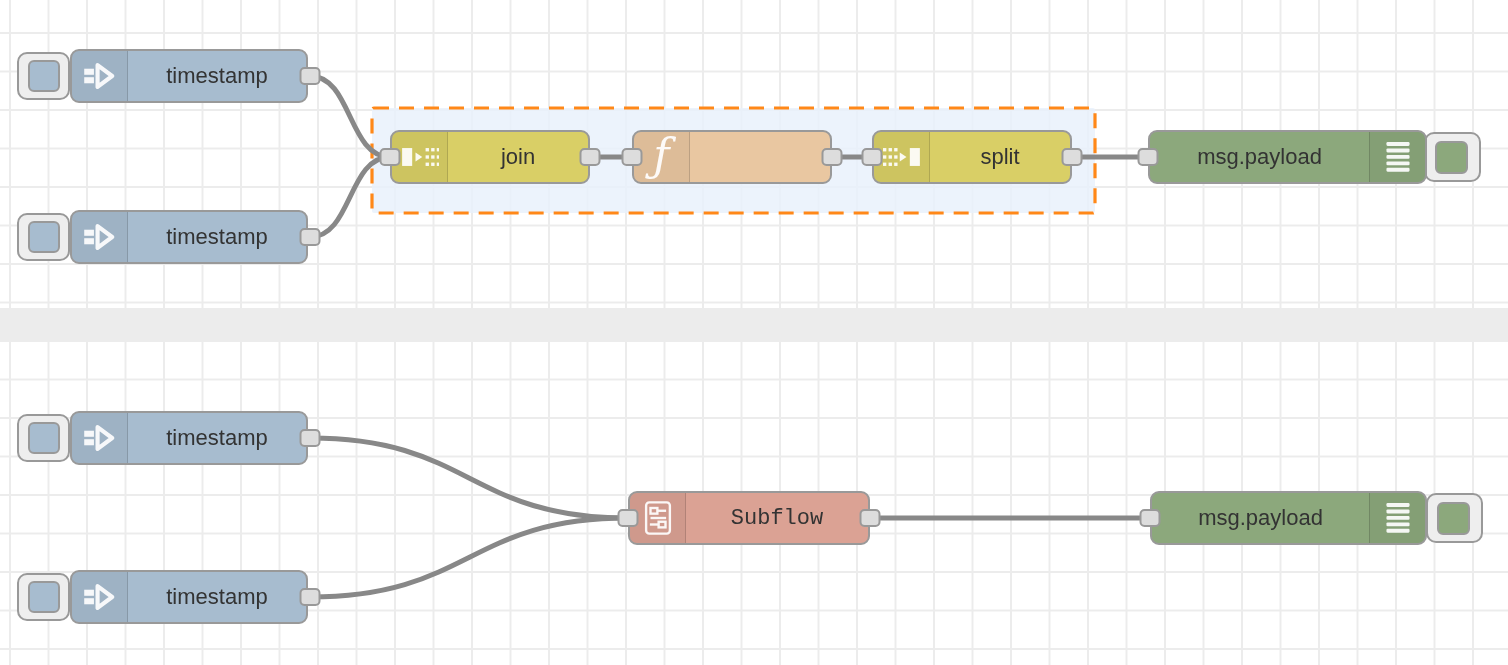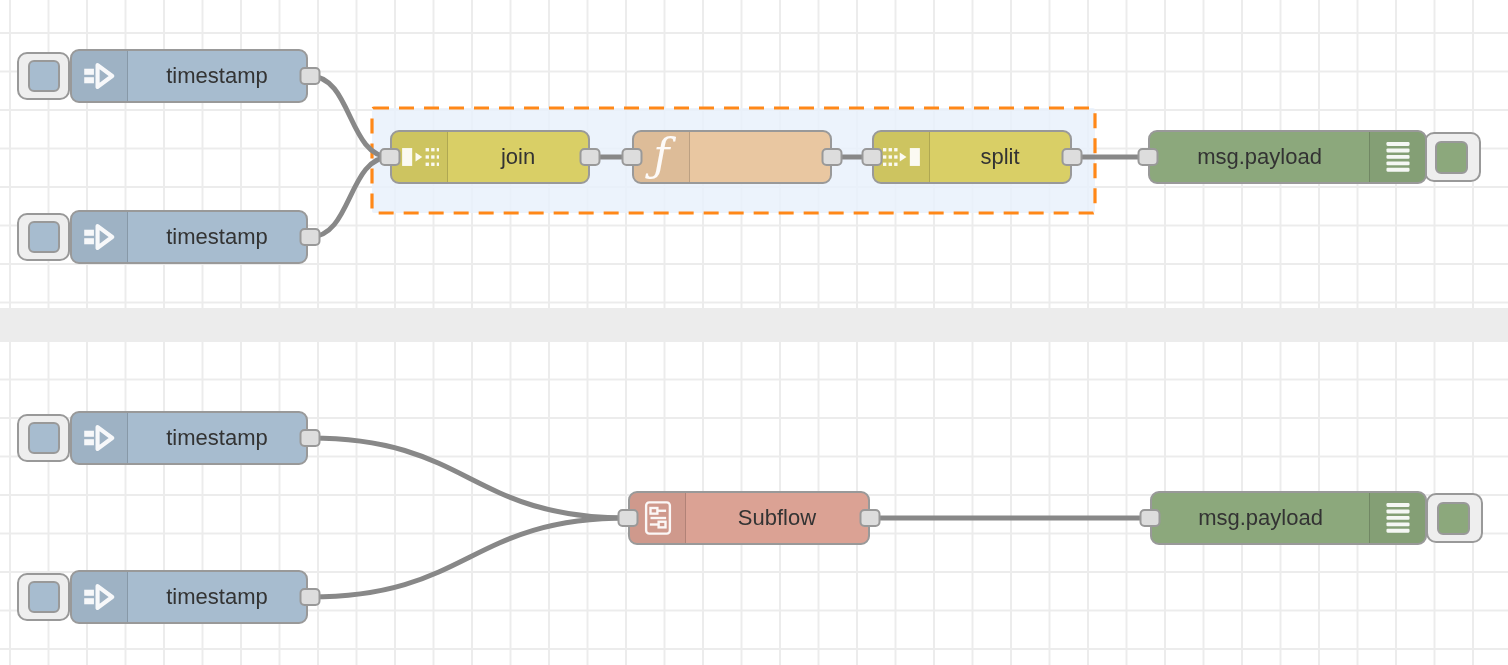--- a/index.html
+++ b/index.html
@@ -16,21 +16,21 @@
   .divider{position:absolute;left:0;top:308px;width:1508px;height:33px;background:var(--divider-band,#ececec);z-index:0;}
   svg.layer{position:absolute;left:0;top:0;z-index:1;}
   .wire{stroke:var(--wire,#888);stroke-width:5;fill:none;stroke-linecap:round;}
   .sel{fill:var(--selection-fill,#e9f1fb);fill-opacity:.85;stroke:var(--selection-border,#ff8818);stroke-width:3.2;stroke-dasharray:15 10;}
   .node{position:absolute;height:54px;border:2px solid var(--node-border,#999);border-radius:9px;
         box-sizing:border-box;display:flex;align-items:stretch;z-index:2;}
   .n-inject{background:var(--inject-node,#a7bccf);}
   .n-splitjoin{background:var(--split-join-node,#d9cf66);}
   .n-function{background:var(--function-node,#e9c7a1);}
   .n-debug{background:var(--debug-node,#8ca87c);}
-  .n-subflow{background:var(--subflow-node,#dba294);}
+  .n-subflow{background:var(--subflow-node,#dba294);font-family:Liberation Mono, monospace;}
   .icon{width:55px;flex:0 0 55px;background:rgba(0,0,0,0.05);display:flex;align-items:center;justify-content:center;}
   .icon.left{border-right:1.5px solid rgba(0,0,0,0.15);border-radius:7px 0 0 7px;}
   .icon.right{border-left:1.5px solid rgba(0,0,0,0.15);border-radius:0 7px 7px 0;}
   .lbl{flex:1;display:flex;align-items:center;justify-content:center;
        font-size:22px;color:var(--label-text,#333);white-space:nowrap;}
   .fglyph{font-family:"DejaVu Serif", serif;font-style:italic;font-size:44px;line-height:1;
           color:rgba(255,255,255,0.93);margin-top:-4px;}
   .btn{position:absolute;width:53px;height:48px;background:var(--button-bg,#eee);
        border:2px solid var(--button-border,#999);border-radius:10px;box-sizing:border-box;z-index:1;}
   .btn .in{position:absolute;left:9px;top:6px;width:32px;height:32px;border-radius:6px;

